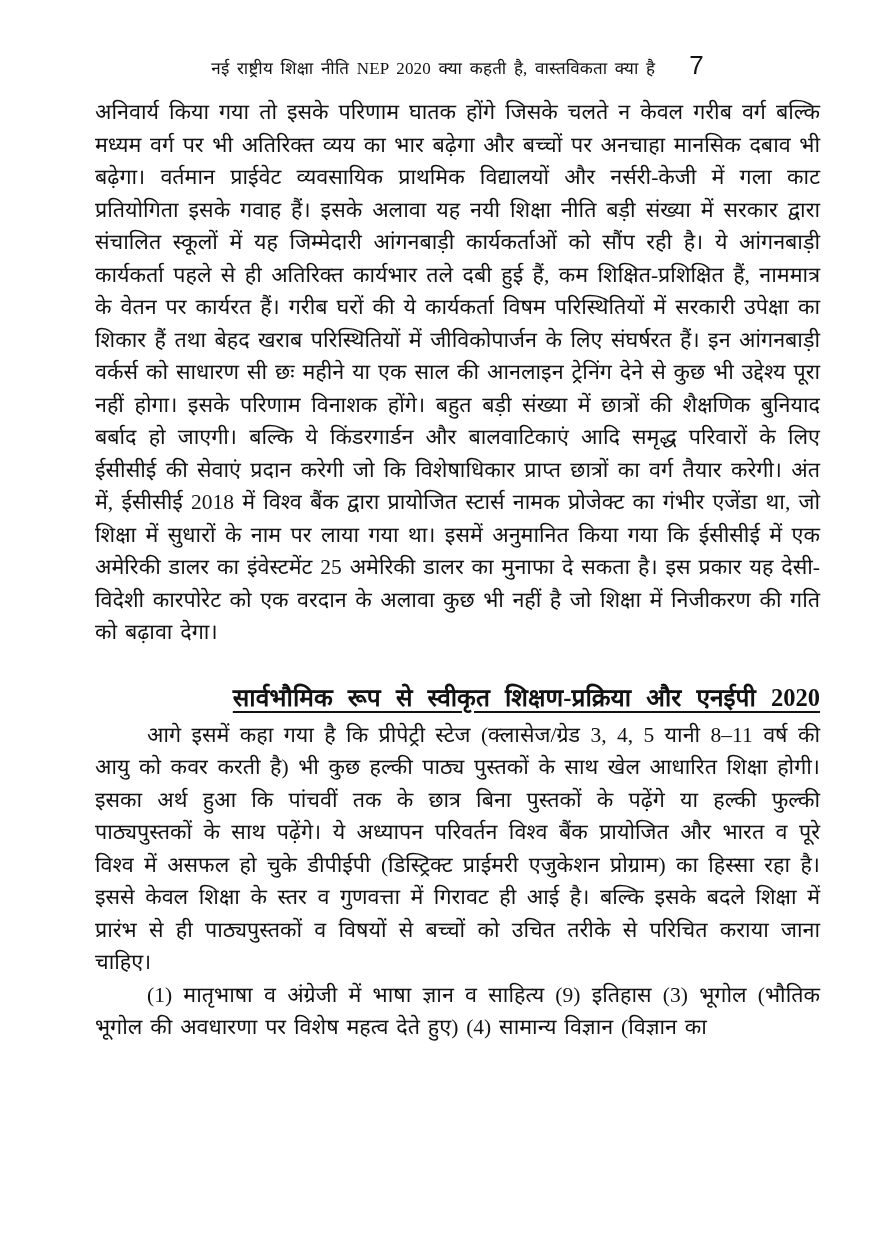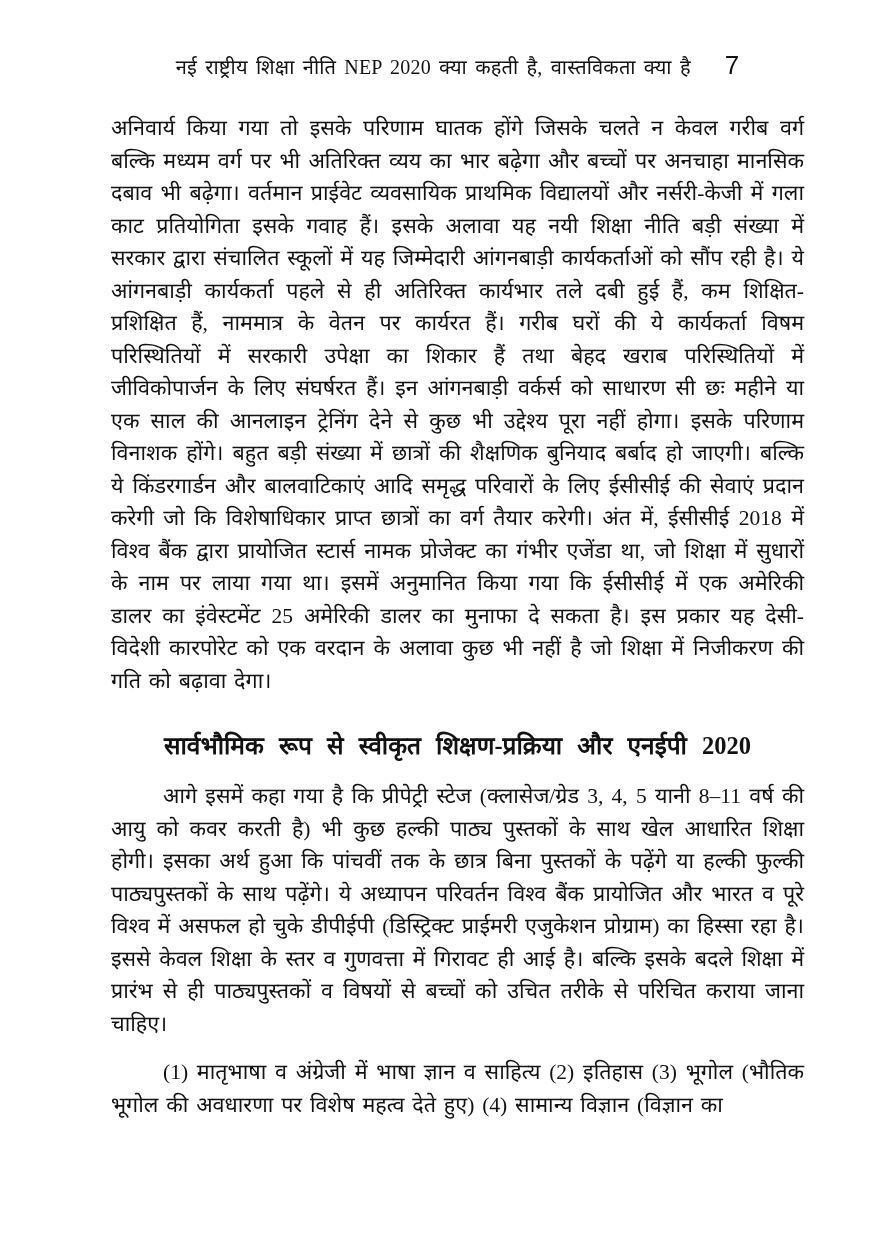--- a/index.html
+++ b/index.html
@@ -24,21 +24,21 @@
     top: 50px;
     left: 95px;
     width: 725px;
     display: flex;
     justify-content: center;
     align-items: baseline;
     gap: 34px;
     white-space: nowrap;
   }
   .header-title {
-    font-size: 20px;
+    font-size: 17px;
     font-weight: 500;
     letter-spacing: 0.2px;
     word-spacing: 3px;
   }
   .page-number {
     font-size: 26px;
     font-weight: 500;
     font-family: "Liberation Sans", "DejaVu Sans", sans-serif;
   }
   
@@ -47,34 +47,35 @@
     top: 96px;
     left: 95px;
     width: 725px;
     text-align: justify;
     font-size: 21.5px;
     line-height: 32.5px;
     font-weight: 500;
     word-spacing: 2.5px;
   }
   p.para {
-    margin: 16px;
+    margin: 0;
     padding: 0;
   }
   p.para.indent {
     text-indent: 52px;
   }
   h2.section-heading {
     margin: 31px 0 3px 0;
     padding: 0;
-    text-align: center;
+    text-align: right;
     font-size: 24.5px;
     line-height: 36px;
     font-weight: bold;
     word-spacing: 9px;
+    text-decoration: underline;
     text-underline-offset: 5px;
     text-decoration-thickness: 2px;
   }
 </style>
 </head>
 <body>
 
 <div class="page">
 
   <div class="header">
@@ -85,17 +86,17 @@
   <div class="body-col">
 
     <p class="para">अनिवार्य किया गया तो इसके परिणाम घातक होंगे जिसके चलते न केवल गरीब वर्ग बल्कि मध्यम वर्ग पर भी अतिरिक्त व्यय का भार बढ़ेगा और बच्चों पर अनचाहा मानसिक दबाव भी बढ़ेगा। वर्तमान प्राईवेट व्यवसायिक प्राथमिक विद्यालयों और नर्सरी-केजी में गला काट प्रतियोगिता इसके गवाह हैं। इसके अलावा यह नयी शिक्षा नीति बड़ी संख्या में सरकार द्वारा संचालित स्कूलों में यह जिम्मेदारी आंगनबाड़ी कार्यकर्ताओं को सौंप रही है। ये आंगनबाड़ी कार्यकर्ता पहले से ही अतिरिक्त कार्यभार तले दबी हुई हैं, कम शिक्षित-प्रशिक्षित हैं, नाममात्र के वेतन पर कार्यरत हैं। गरीब घरों की ये कार्यकर्ता विषम परिस्थितियों में सरकारी उपेक्षा का शिकार हैं तथा बेहद खराब परिस्थितियों में जीविकोपार्जन के लिए संघर्षरत हैं। इन आंगनबाड़ी वर्कर्स को साधारण सी छः महीने या एक साल की आनलाइन ट्रेनिंग देने से कुछ भी उद्देश्य पूरा नहीं होगा। इसके परिणाम विनाशक होंगे। बहुत बड़ी संख्या में छात्रों की शैक्षणिक बुनियाद बर्बाद हो जाएगी। बल्कि ये किंडरगार्डन और बालवाटिकाएं आदि समृद्ध परिवारों के लिए ईसीसीई की सेवाएं प्रदान करेगी जो कि विशेषाधिकार प्राप्त छात्रों का वर्ग तैयार करेगी। अंत में, ईसीसीई 2018 में विश्व बैंक द्वारा प्रायोजित स्टार्स नामक प्रोजेक्ट का गंभीर एजेंडा था, जो शिक्षा में सुधारों के नाम पर लाया गया था। इसमें अनुमानित किया गया कि ईसीसीई में एक अमेरिकी डालर का इंवेस्टमेंट 25 अमेरिकी डालर का मुनाफा दे सकता है। इस प्रकार यह देसी-विदेशी कारपोरेट को एक वरदान के अलावा कुछ भी नहीं है जो शिक्षा में निजीकरण की गति को बढ़ावा देगा।</p>
 
     <h2 class="section-heading">सार्वभौमिक रूप से स्वीकृत शिक्षण-प्रक्रिया और एनईपी 2020</h2>
 
 
     <p class="para indent">आगे इसमें कहा गया है कि प्रीपेट्री स्टेज (क्लासेज/ग्रेड 3, 4, 5 यानी 8–11 वर्ष की आयु को कवर करती है) भी कुछ हल्की पाठ्य पुस्तकों के साथ खेल आधारित शिक्षा होगी। इसका अर्थ हुआ कि पांचवीं तक के छात्र बिना पुस्तकों के पढ़ेंगे या हल्की फुल्की पाठ्यपुस्तकों के साथ पढ़ेंगे। ये अध्यापन परिवर्तन विश्व बैंक प्रायोजित और भारत व पूरे विश्व में असफल हो चुके डीपीईपी (डिस्ट्रिक्ट प्राईमरी एजुकेशन प्रोग्राम) का हिस्सा रहा है। इससे केवल शिक्षा के स्तर व गुणवत्ता में गिरावट ही आई है। बल्कि इसके बदले शिक्षा में प्रारंभ से ही पाठ्यपुस्तकों व विषयों से बच्चों को उचित तरीके से परिचित कराया जाना चाहिए।</p>
 
 
-    <p class="para indent">(1) मातृभाषा व अंग्रेजी में भाषा ज्ञान व साहित्य (2) इतिहास (3) भूगोल (भौतिक भूगोल की अवधारणा पर विशेष महत्व देते हुए) (4) सामान्य विज्ञान (विज्ञान का</p>
+    <p class="para indent">(1) मातृभाषा व अंग्रेजी में भाषा ज्ञान व साहित्य (9) इतिहास (3) भूगोल (भौतिक भूगोल की अवधारणा पर विशेष महत्व देते हुए) (4) सामान्य विज्ञान (विज्ञान का</p>
 
   </div>
 
 </div>
 
 </body></html>

